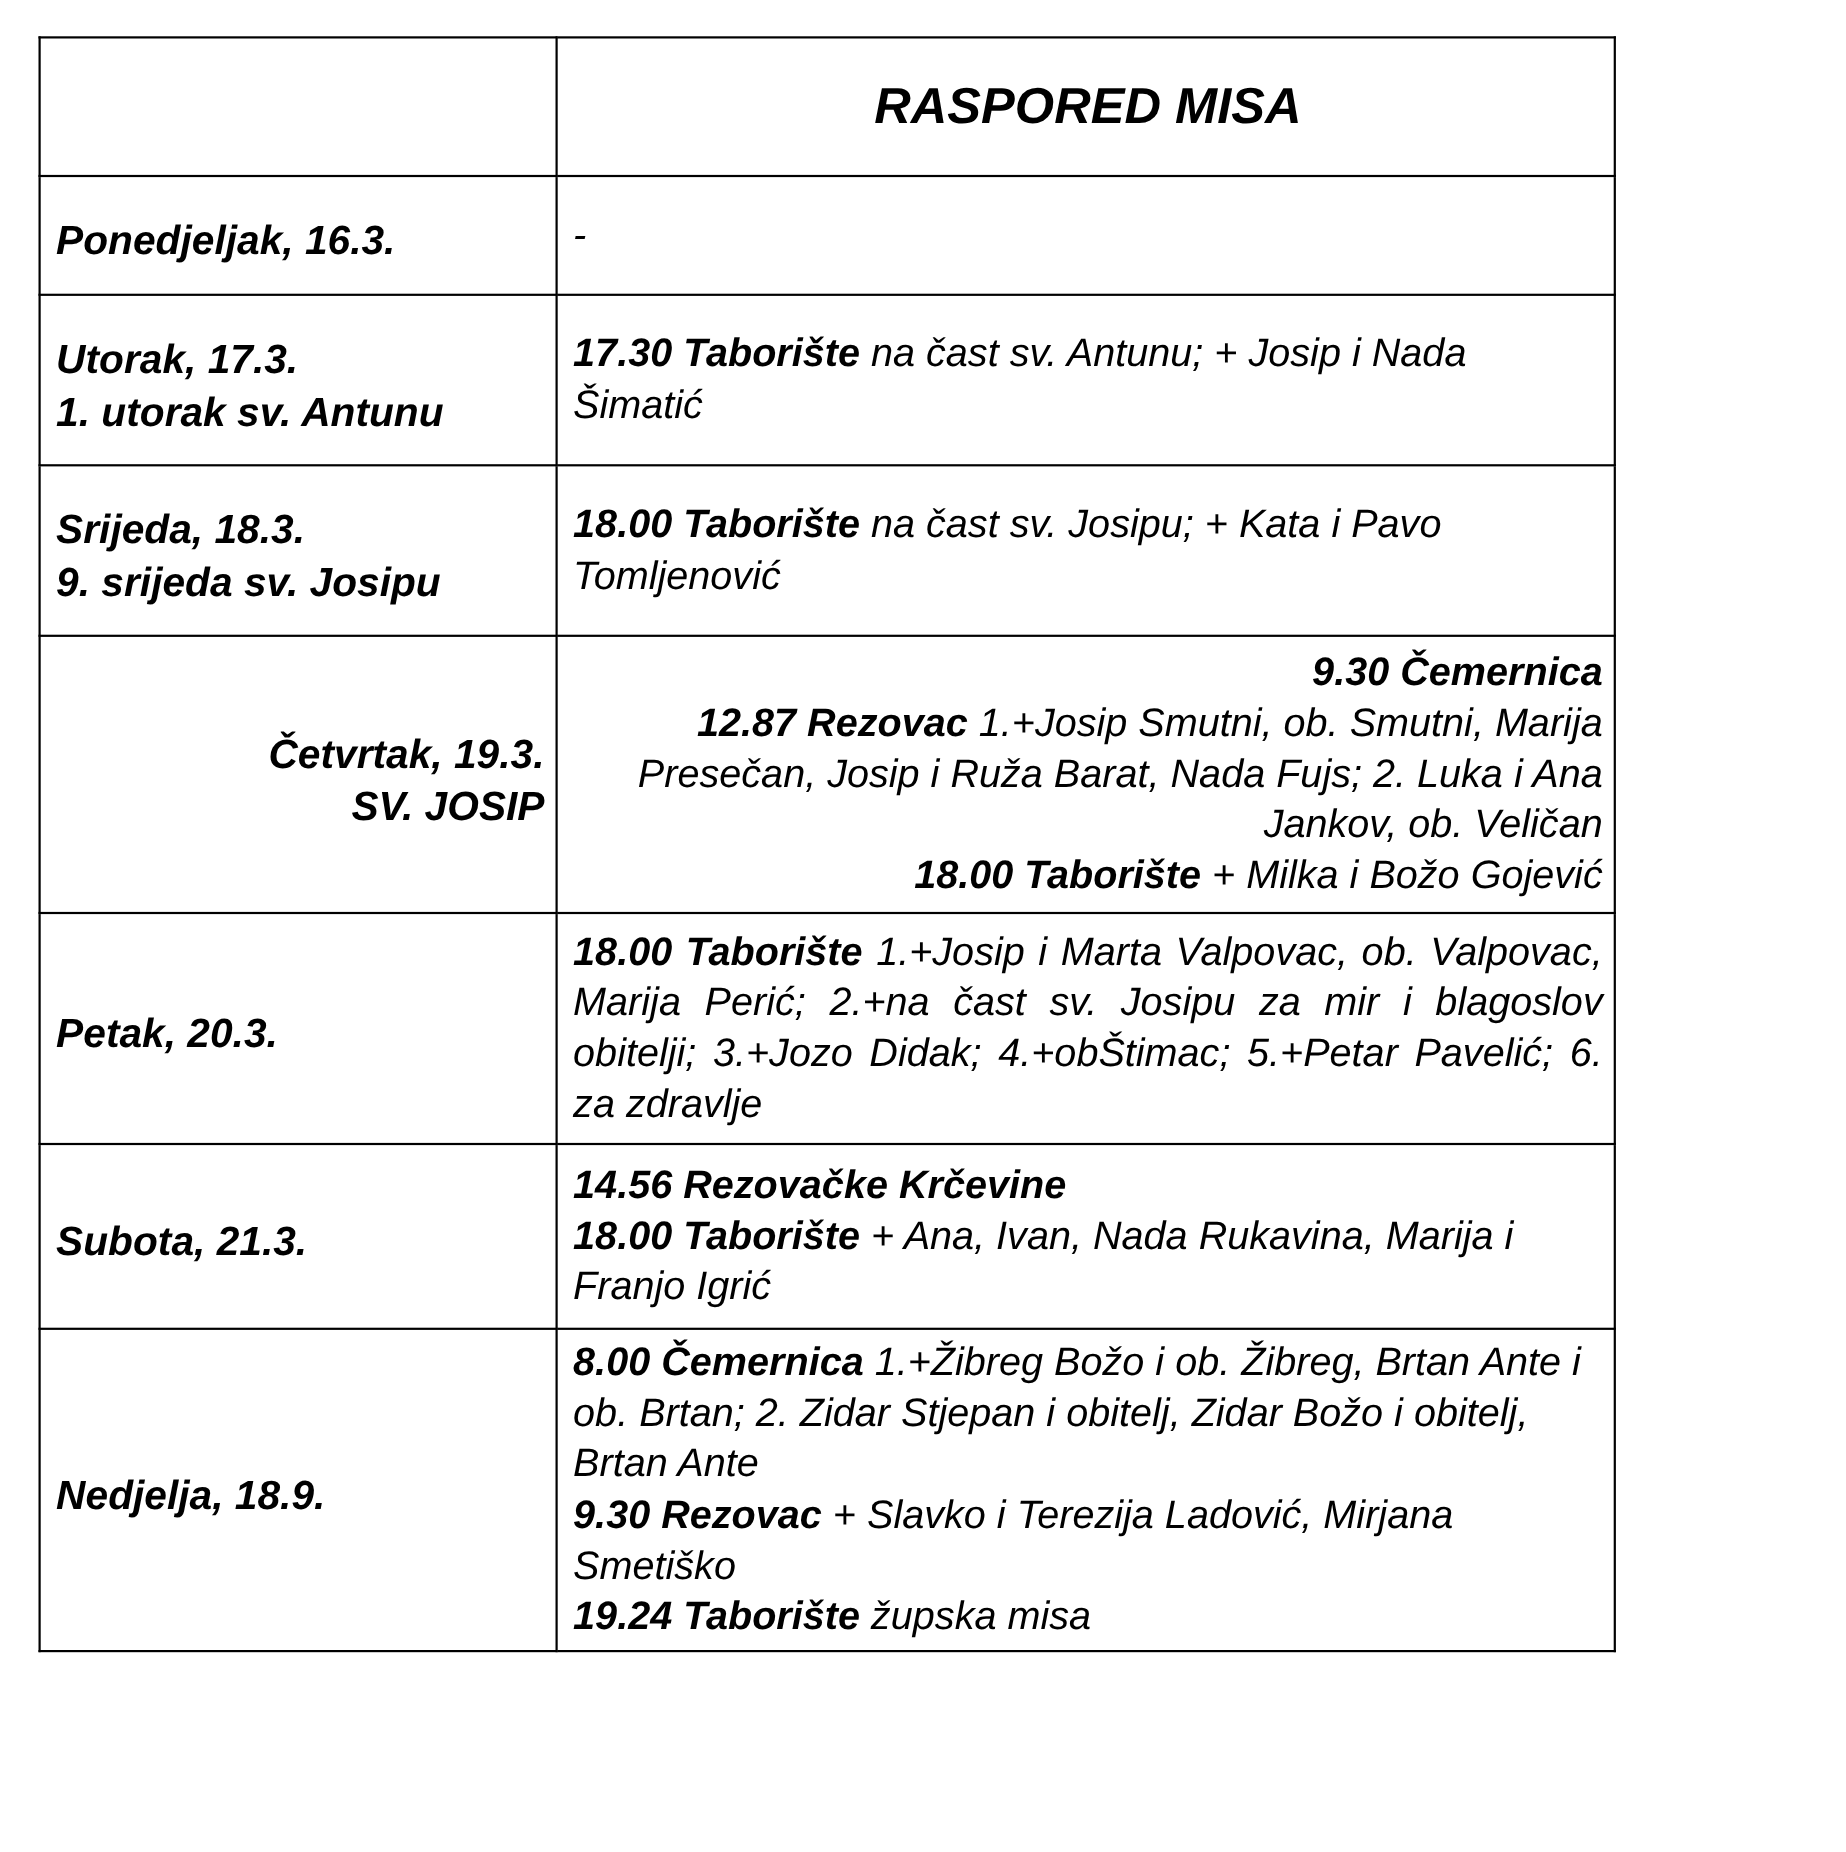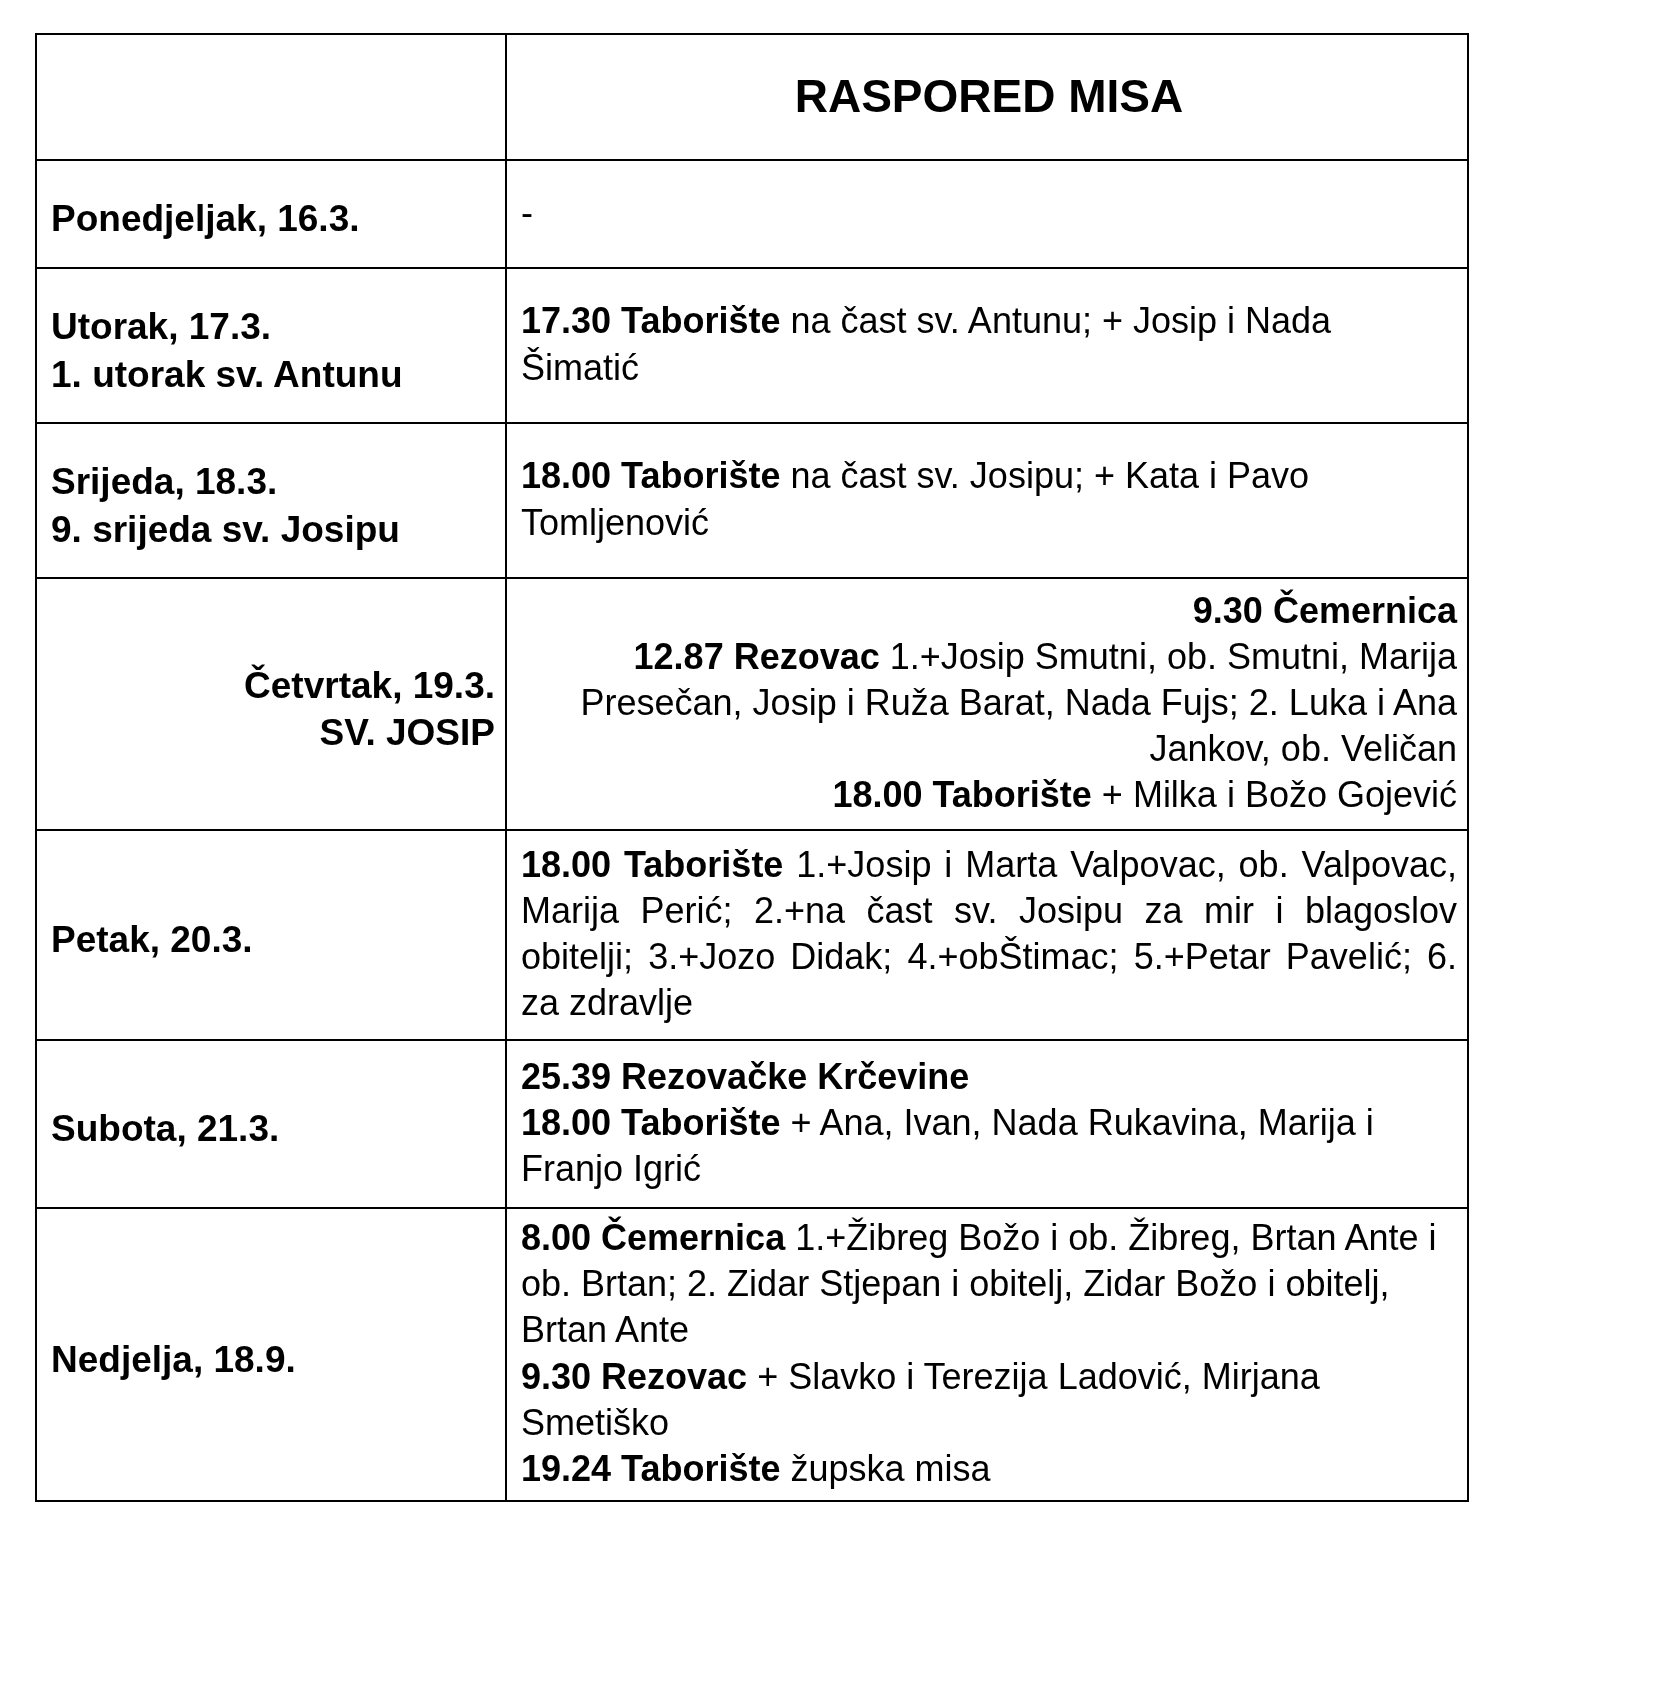--- a/index.html
+++ b/index.html
@@ -14,20 +14,21 @@
     color: #000000;
     -webkit-font-smoothing: none;
   }
 
   .page {
     position: relative;
     width: 1678px;
     height: 1416px;
     background: #ffffff;
     box-sizing: border-box;
+    font-style: italic;
   }
 
   .schedule-table {
     position: absolute;
     left: 35px;
     top: 33px;
     width: 1432px;
     border-collapse: collapse;
     table-layout: fixed;
   }
@@ -168,21 +169,21 @@
           </div>
         </td>
       </tr>
 
       <tr class="row-sat">
         <td>
           <div class="day-label">Subota, 21.3.</div>
         </td>
         <td>
           <div class="info-cell">
-            <span class="entry"><b>25.39 Rezovačke Krčevine</b><span></span></span>
+            <span class="entry"><b>14.56 Rezovačke Krčevine</b><span></span></span>
             <span class="entry"><b>18.00 Taborište</b><span> + Ana, Ivan, Nada Rukavina, Marija i Franjo Igrić</span></span>
           </div>
         </td>
       </tr>
 
       <tr class="row-sun">
         <td>
           <div class="day-label">Nedjelja, 18.9.</div>
         </td>
         <td>

